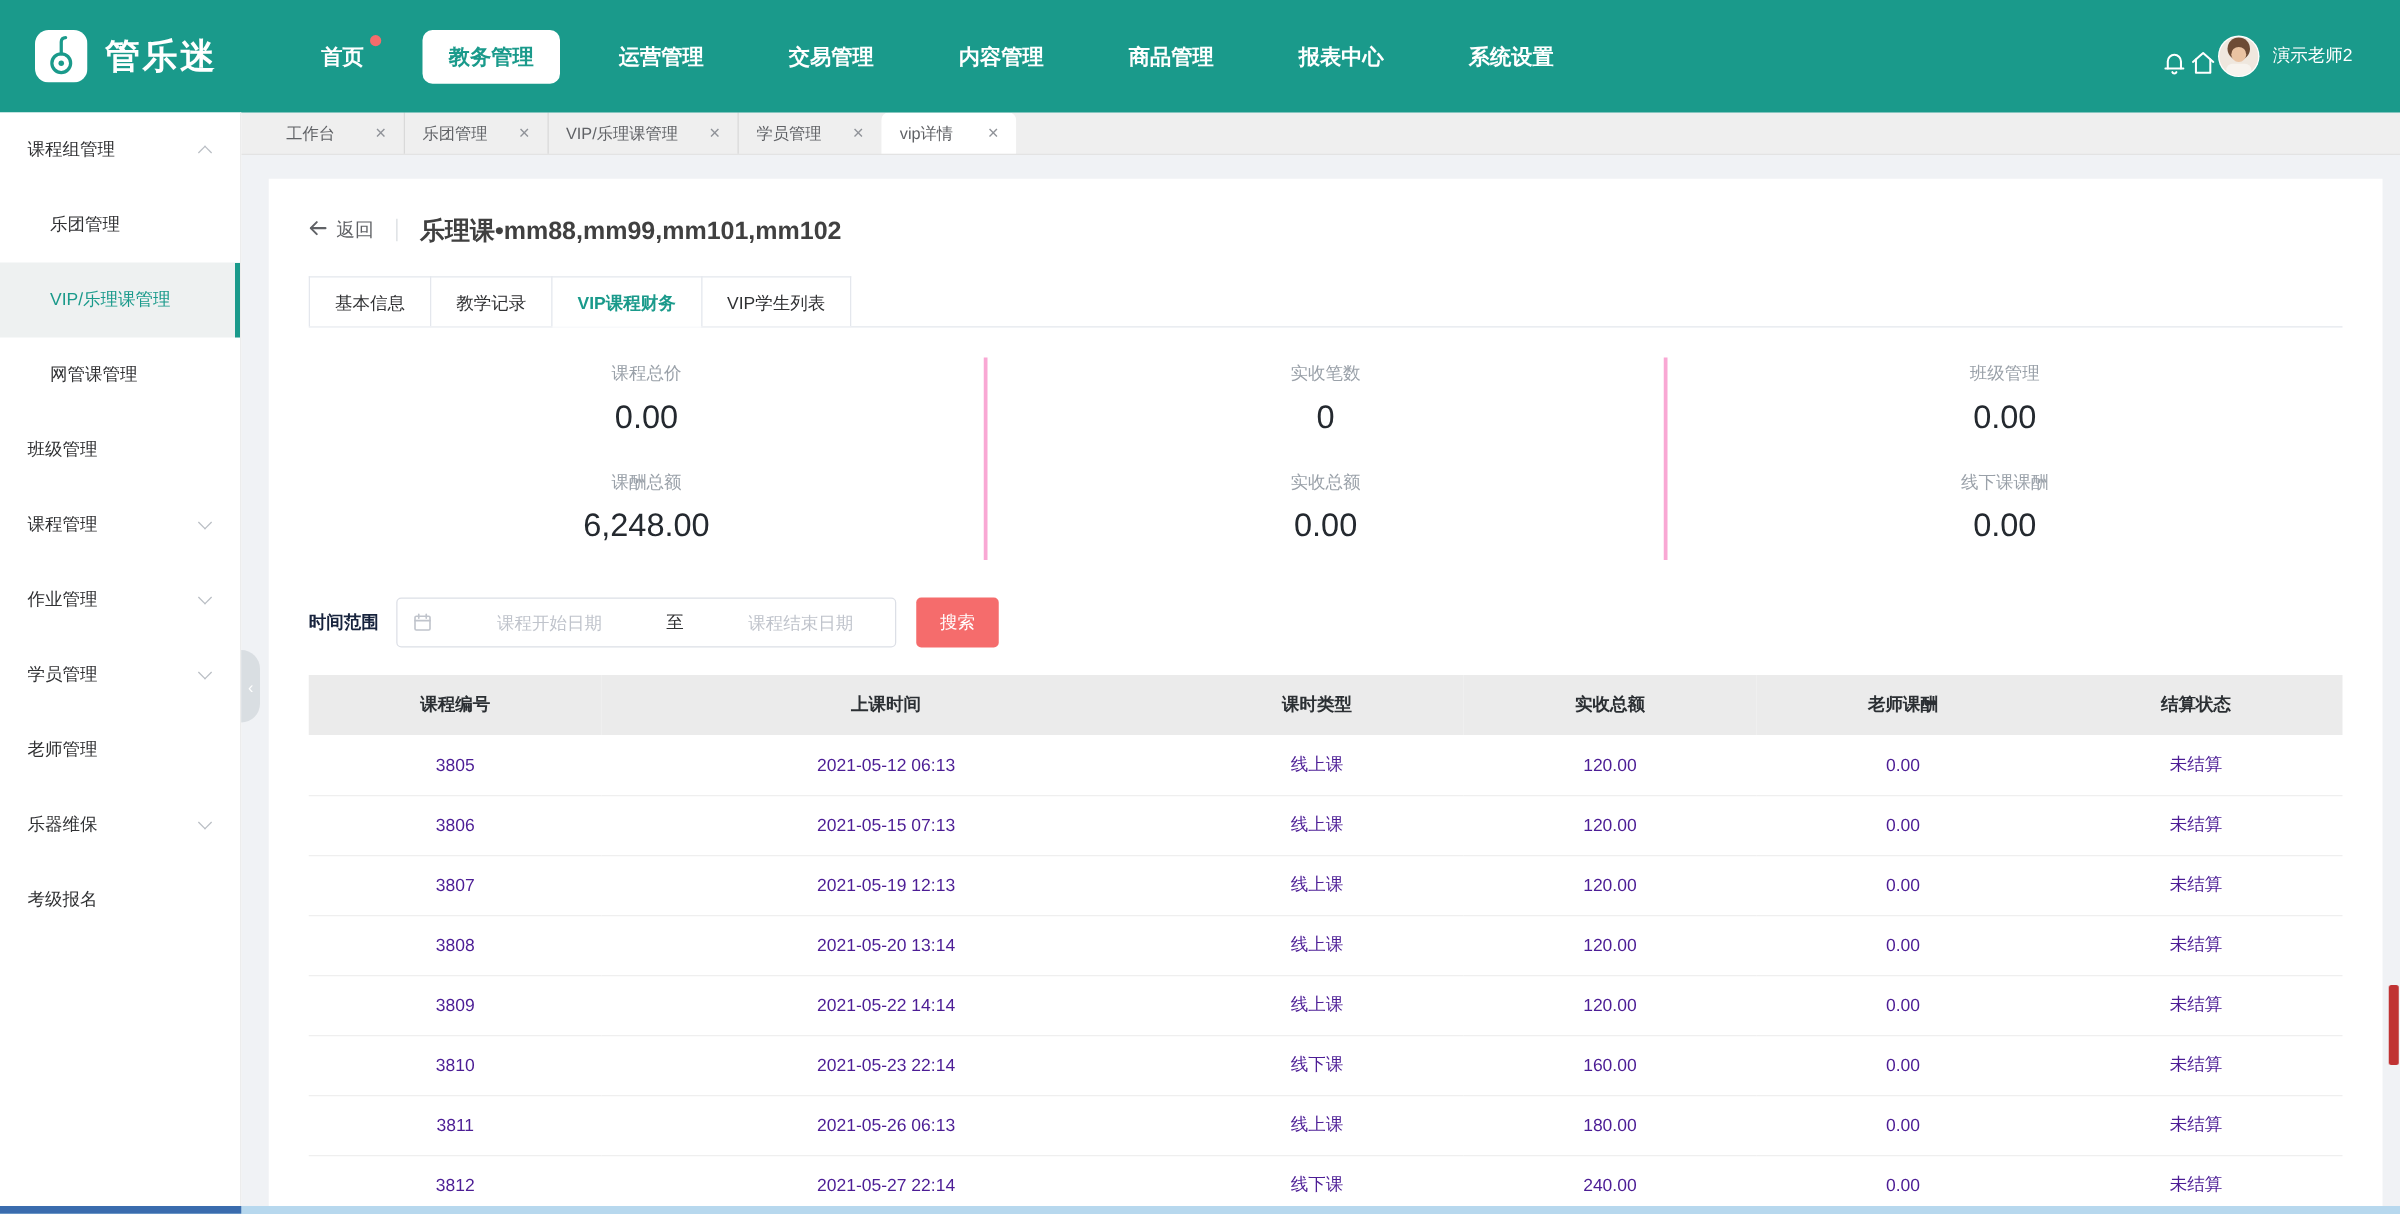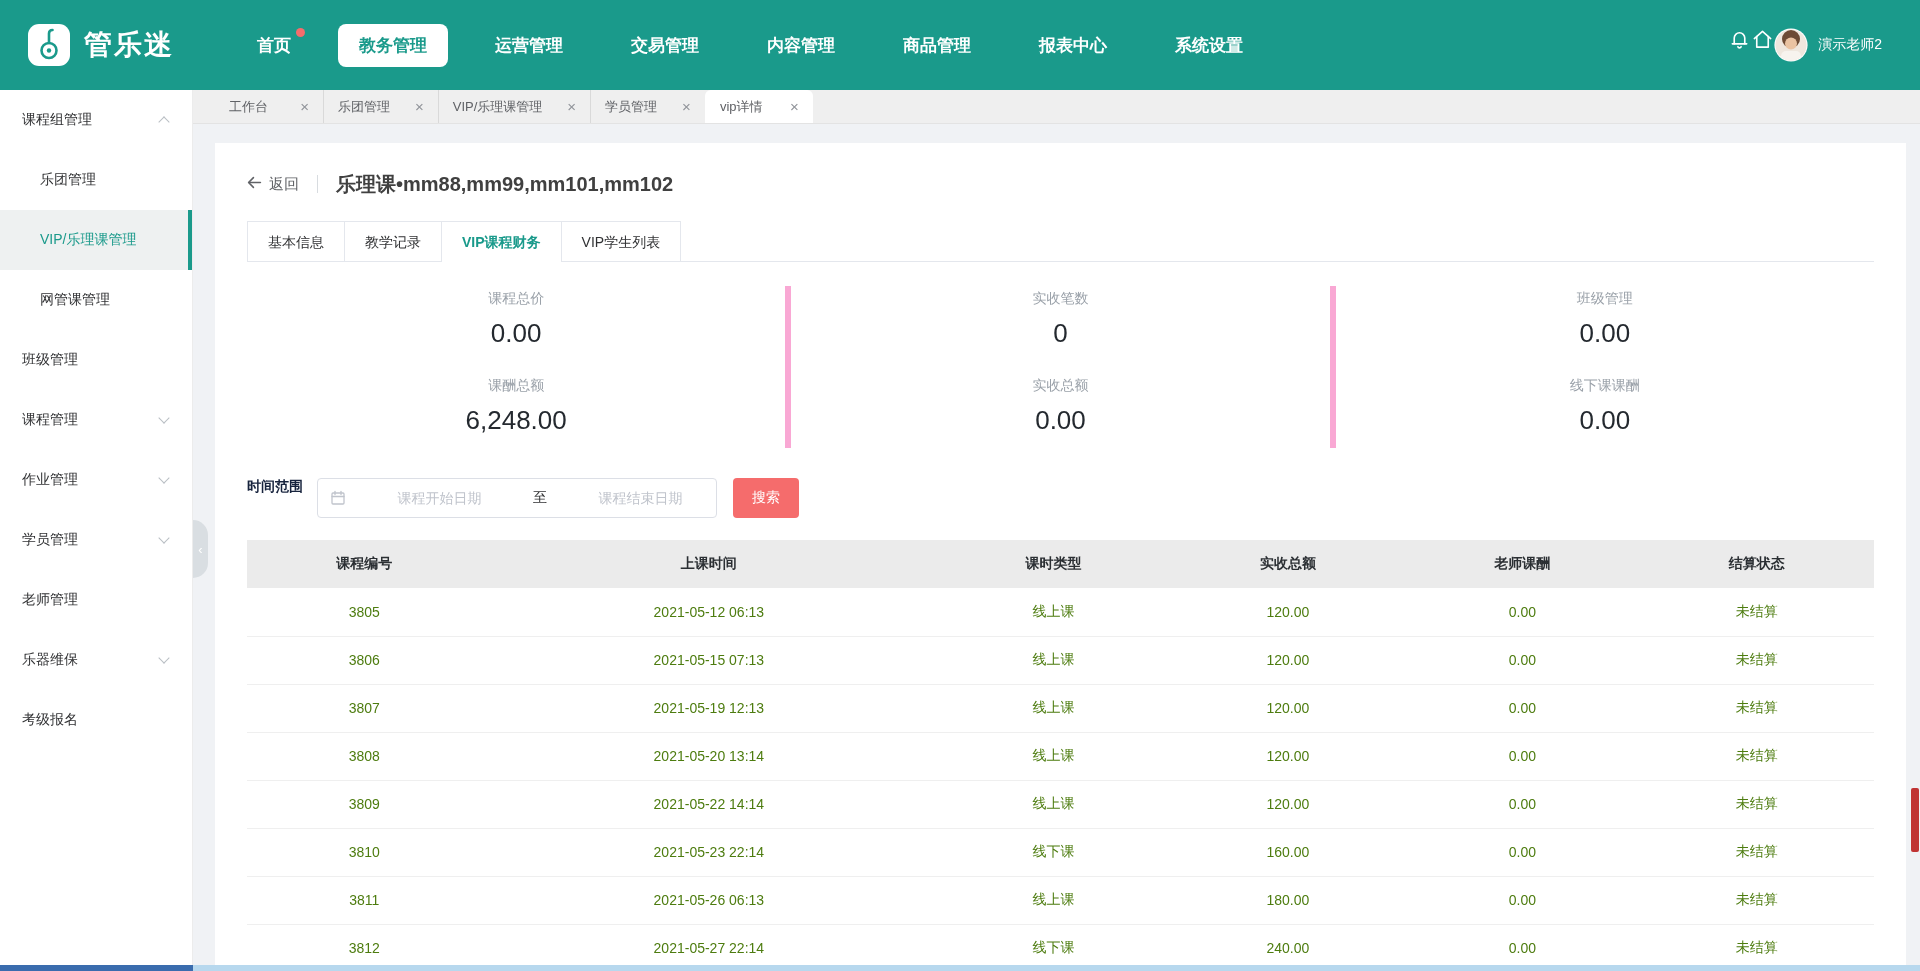--- a/index.html
+++ b/index.html
@@ -10,21 +10,21 @@
   .navbar { position:fixed; top:0; left:0; right:0; height:90px; background:#1a9a8b;
             display:flex; align-items:center; z-index:30; }
   .logo { display:flex; align-items:center; gap:14px; padding:0 28px; }
   .logo-text { color:#fff; font-size:28px; font-weight:bold; letter-spacing:2px; }
   .nav-menu { display:flex; align-items:flex-start; gap:26px; margin-left:34px; }
   .nav-item { position:relative; color:#fff; font-size:17px; font-weight:600;
               padding:10px 21px; border-radius:8px; cursor:pointer; white-space:nowrap; }
   .nav-item.active { background:#fff; color:#1a9a8b; }
   .nav-badge { position:absolute; top:4px; right:7px; width:9px; height:9px;
                border-radius:50%; background:#f56c6c; }
-  .nav-right { margin-left:auto; display:flex; align-items:flex-start; padding-right:38px; }
+  .nav-right { margin-left:auto; display:flex; align-items:flex-end; padding-right:38px; }
   .nav-icon { display:flex; cursor:pointer; }
   .user-chip { display:flex; align-items:center; gap:10px; cursor:pointer; }
   .user-name { color:#fff; font-size:14px; }
 
   
   .sidebar { position:fixed; top:90px; left:0; bottom:0; width:193px; background:#fff;
              border-right:1px solid #ececec; z-index:20; }
   .side-item { height:60px; display:flex; align-items:center; padding:0 24px 0 22px;
                font-size:14px; color:#303133; cursor:pointer; }
   .side-item.sub { padding-left:40px; }
@@ -61,42 +61,42 @@
   .card-tabs { display:flex; margin-top:22px; border-bottom:1px solid #e4e7ed; }
   .ctab { height:40px; line-height:40px; padding:0 20px; font-size:14px; color:#303133;
           background:#fff; border:1px solid #e4e7ed; border-bottom:none; margin-right:-1px;
           cursor:pointer; position:relative; }
   .ctab.active { color:#1a9a8b; font-weight:bold; }
   .ctab.active::after { content:""; position:absolute; left:0; right:0; bottom:-1px;
                         height:1px; background:#fff; }
 
   .stats { display:flex; margin-top:24px; }
   .stat-col { flex:1; text-align:center; padding-bottom:12px; }
-  .stat-col + .stat-col { border-left:6px solid #f9a8d4; }
+  .stat-col + .stat-col { border-left:3px solid #f9a8d4; }
   .stat-label { font-size:14px; color:#9aa1a9; margin-top:28px; }
   .stat-label:first-child { margin-top:4px; }
   .stat-value { font-size:26px; color:#24292f; margin-top:10px; }
 
-  .filter { display:flex; margin-top:30px; }
+  .filter { display:flex; align-items:center; margin-top:30px; }
   .filter-label { font-size:14px; font-weight:bold; color:#17233d; margin-right:14px; }
   .range-input { width:400px; height:40px; border:1px solid #dcdfe6; border-radius:4px;
                  background:#fff; display:flex; align-items:center; padding:0 12px;gap:24px; }
   .range-input input { flex:1; min-width:0; border:none; outline:none; text-align:center;
                        font-size:14px; color:#606266; background:transparent;
                        font-family:"Liberation Sans", sans-serif; }
   .range-input input::placeholder { color:#c0c4cc; }
   .range-sep { font-size:14px; color:#303133; padding:0 6px; }
   .search-btn { margin-left:16px; width:66px; height:40px; background:#f56c6c; color:#fff;
                 border:none; border-radius:4px; font-size:14px; cursor:pointer;
                 font-family:"Liberation Sans", sans-serif; }
 
   .data-table { width:100%; border-collapse:collapse; margin-top:22px; }
   .data-table th { background:#ebebeb; height:48px; font-size:14px; color:#2b2f33;
                    font-weight:bold; text-align:center; }
-  .data-table td { height:48px; text-align:center; font-size:14px; color:#4d7c0f;
+  .data-table td { height:48px; text-align:center; font-size:14px; color:#4c1d95;
                    border-bottom:1px solid #efefef; background:#fff; }
 
   
   .vscroll-thumb { position:fixed; right:1px; top:788px; width:8px; height:64px;
                    background:#c03333; border-radius:2px; z-index:40; cursor:grab; }
   .hscroll { position:fixed; left:0; right:0; bottom:0; height:6px; background:#b7d8ee; z-index:40; }
   .hscroll-thumb { position:absolute; left:0; top:0; width:193px; height:6px;
                    background:#3a6cae; cursor:grab; }
 </style>
 </head>

